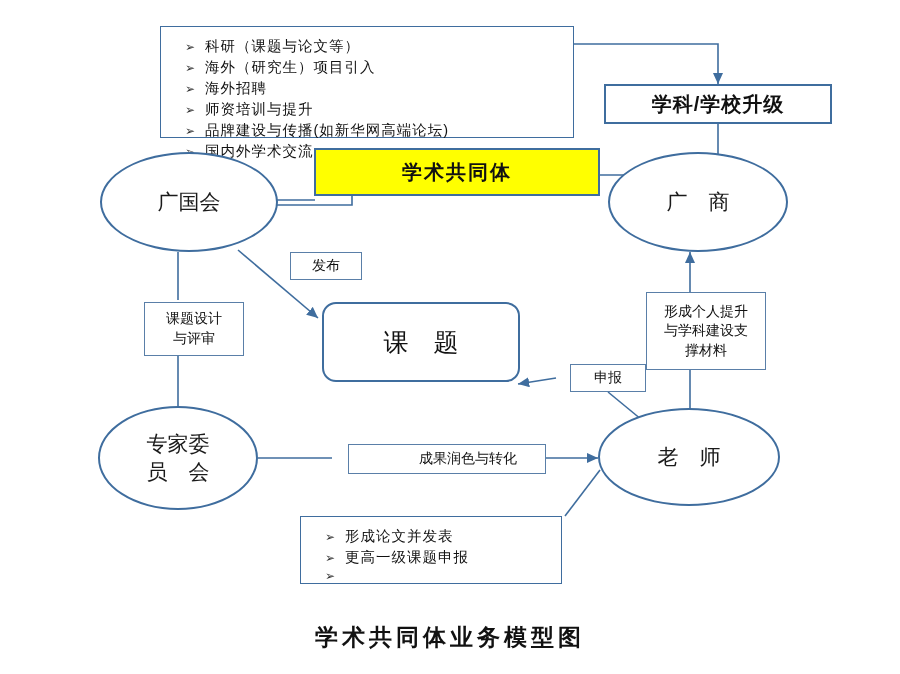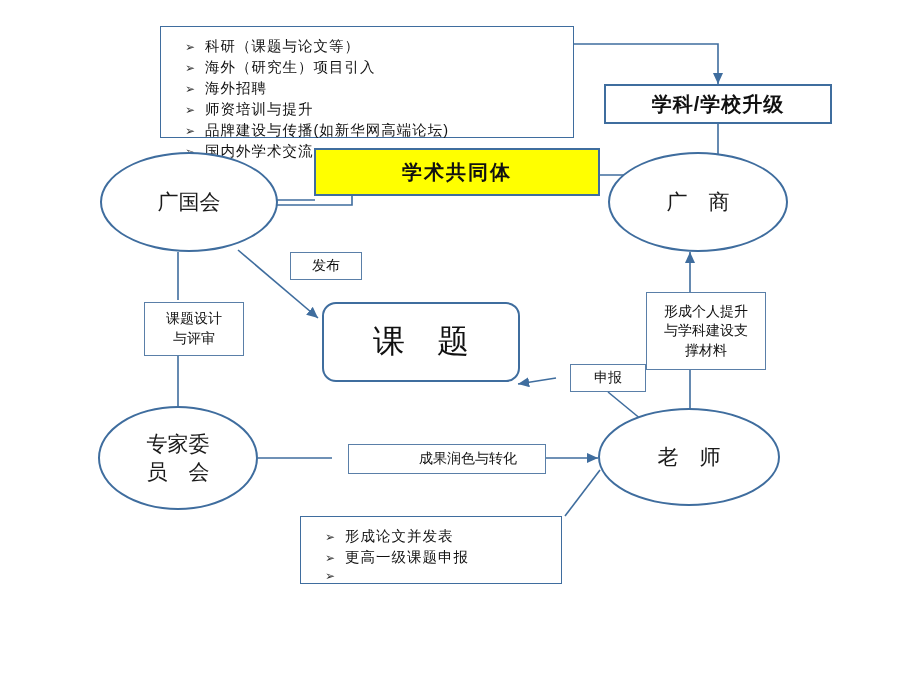--- a/index.html
+++ b/index.html
@@ -36,21 +36,21 @@
     border-radius: 50%;
     color: #1a1a1a;
     font-size: 21px;
     line-height: 1.35;
     background: #ffffff;
   }
   .roundbox {
     border: 2px solid #3f6d9e;
     border-radius: 14px;
     background: #ffffff;
-    font-size: 32px;
+    font-size: 25px;
     color: #111111;
   }
   .labelbox {
     border: 1px solid #5a7fa8;
     background: #ffffff;
     font-size: 14px;
     color: #111111;
     line-height: 1.4;
     margin-left: 16px;
   }
@@ -230,14 +230,15 @@
     </div>
     <div class="bullet-row">
       <span class="bullet-mark">➢</span>
       <span class="bullet-text">更高一级课题申报</span>
     </div>
     <div class="bullet-row">
       <span class="bullet-mark">➢</span>
     </div>
   </div>
 
+  <div class="caption" style="top:622px;">学术共同体业务模型图</div>
 
 </div>
 
 </body></html>

